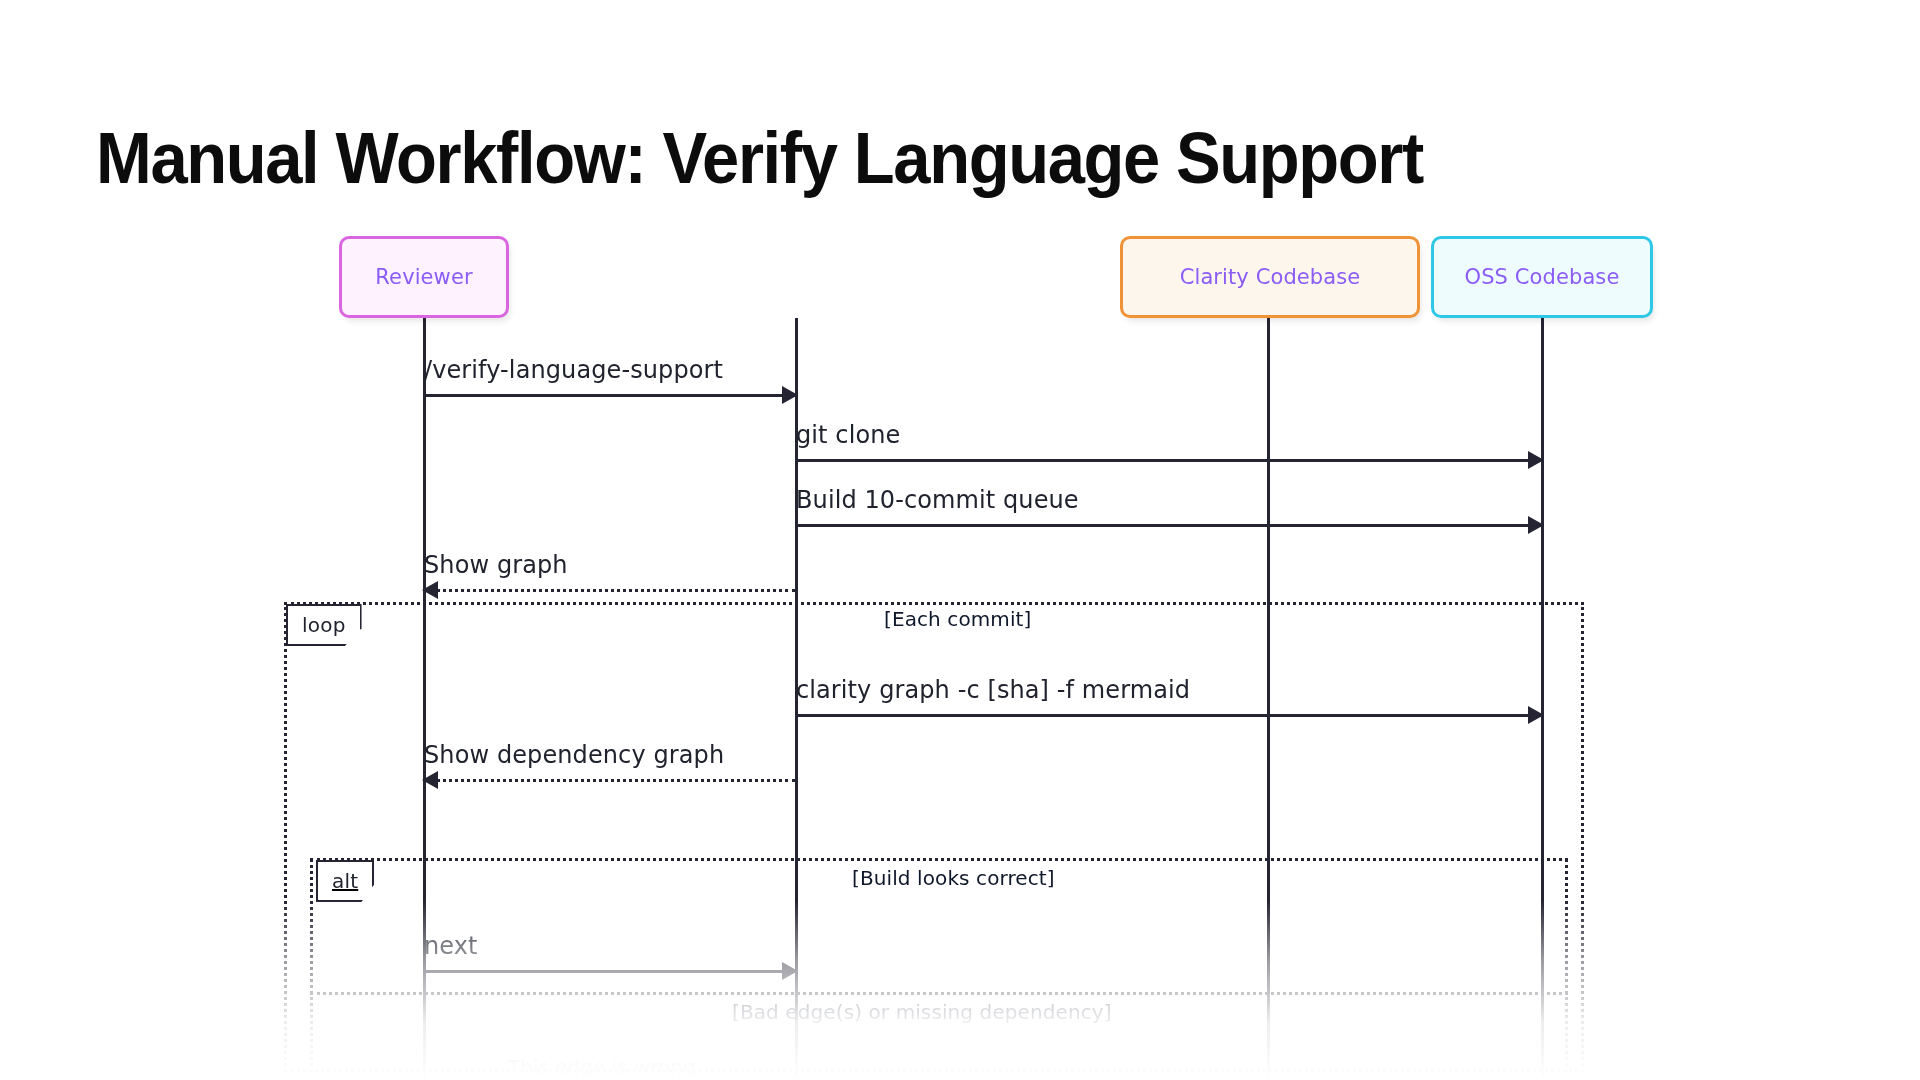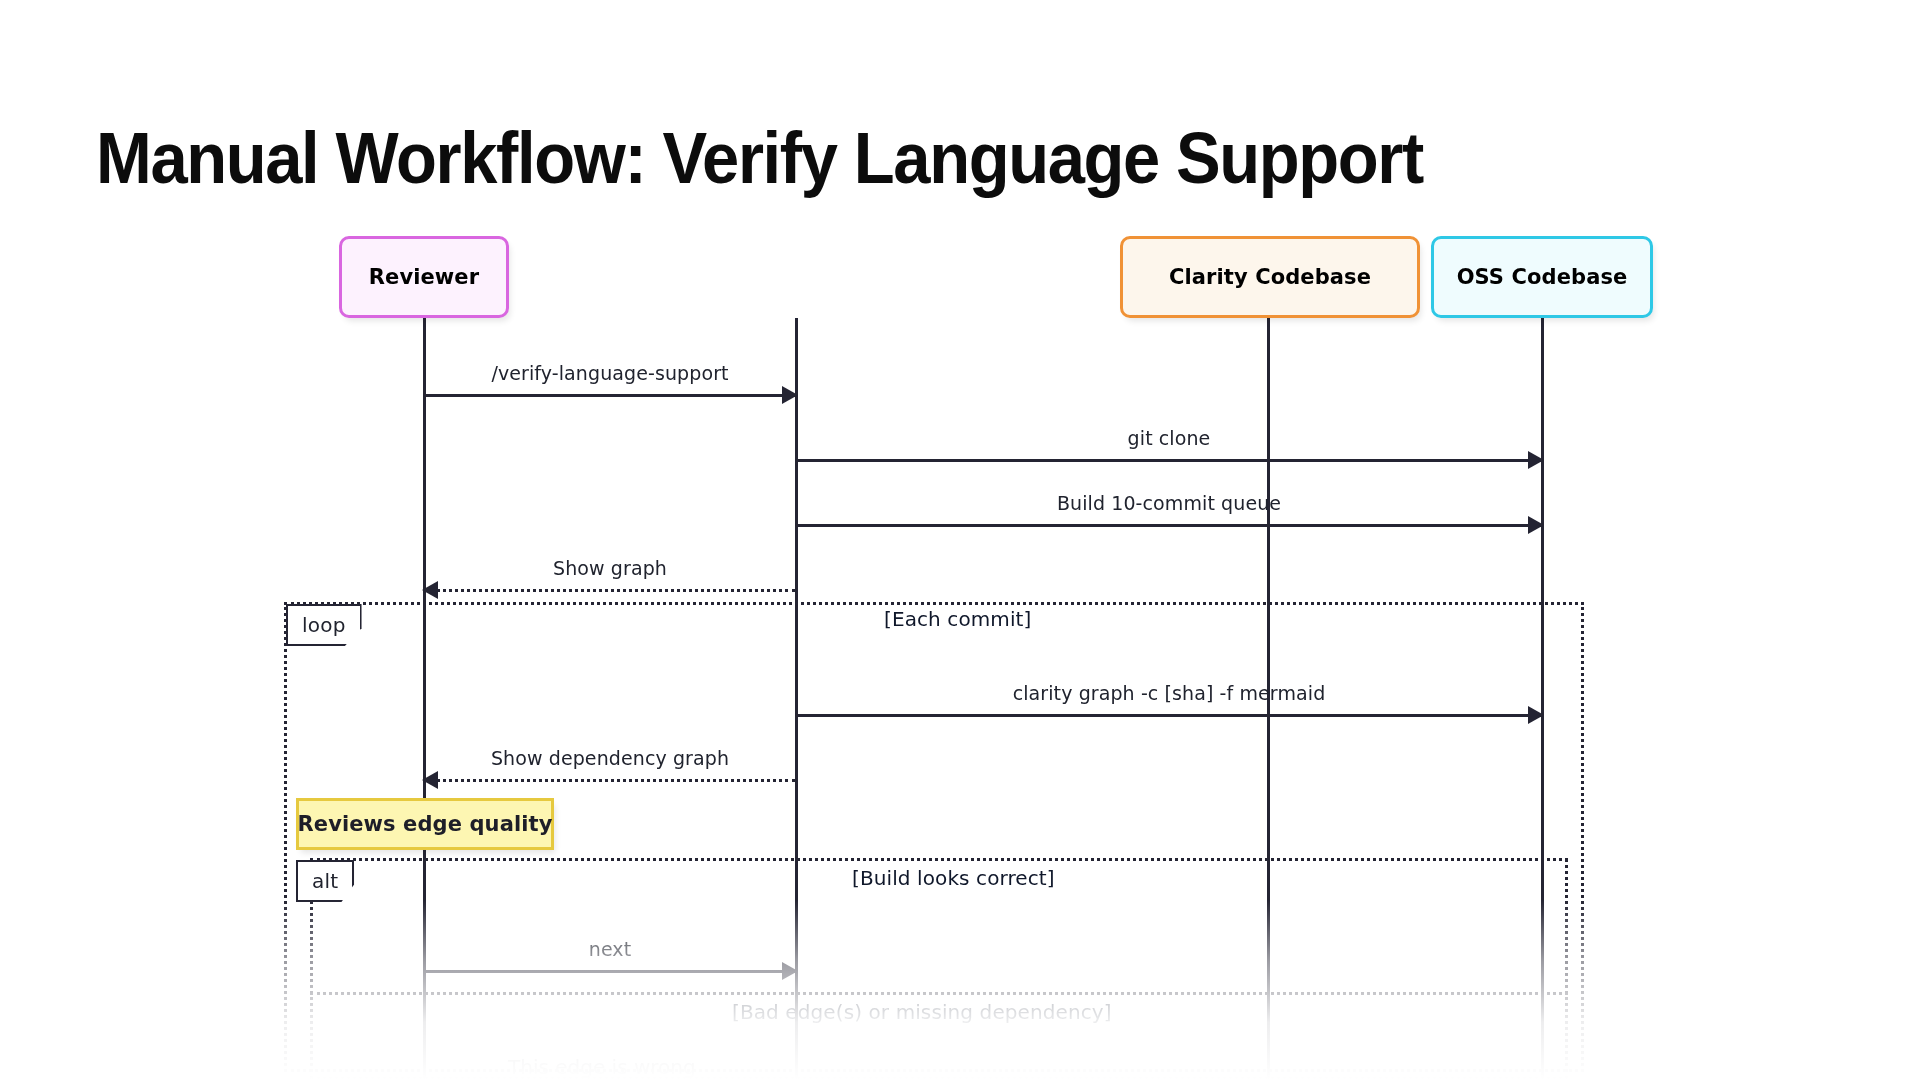--- a/index.html
+++ b/index.html
@@ -54,22 +54,22 @@
     border-style: solid;
     box-sizing: border-box;
     display: flex;
     align-items: center;
     justify-content: center;
     box-shadow: 3px 5px 6px -2px rgba(0,0,0,0.10);
   }
   .participant-label {
     font-family: "DejaVu Sans", "Liberation Sans", sans-serif;
     font-size: 21px;
-    font-weight: 700;
-    color: #000000;
+    font-weight: 400;
+    color: #8b5cf6;
     white-space: nowrap;
     letter-spacing: 0.1px;
   }
 
   
   .lifeline {
     position: absolute;
     width: 3px;
     background: #242433;
   }
@@ -103,23 +103,23 @@
     border-left: 16px solid #242433;
   }
   .msg-head.left {
     left: -2px;
     border-right: 16px solid #242433;
   }
   .msg-label {
     position: absolute;
     bottom: 10px;
     width: 100%;
-    text-align: center;
-    font-family: "DejaVu Sans", "Liberation Sans", sans-serif;
-    font-size: 19px;
+    text-align: left;
+    font-family: "DejaVu Sans", "Liberation Sans", sans-serif;
+    font-size: 24px;
     color: #20232e;
     white-space: nowrap;
     letter-spacing: 0.1px;
   }
 
   
   .fragment {
     position: absolute;
     border: 3px dotted #242433;
     box-sizing: border-box;
@@ -208,21 +208,21 @@
 
   <h1 class="page-title">Manual Workflow: Verify Language Support</h1>
 
   <div id="diagram-layer">
       <div class="fragment" style="left: 284px; top: 602px; width: 1300px; height: 470px;"></div>
       <div class="fragment-tag" style="left: 286px; top: 604px;">
         <span>loop</span>
       </div>
       <div class="fragment-cond" style="left: 884px; top: 607px;">[Each commit]</div>
       <div class="fragment" style="left: 310px; top: 858px; width: 1258px; height: 222px;"></div>
-      <div class="fragment-tag" style="left: 296px; top: 860px;">
+      <div class="fragment-tag" style="left: 316px; top: 860px; text-decoration: underline;">
         <span>alt</span>
       </div>
       <div class="fragment-cond" style="left: 852px; top: 866px;">[Build looks correct]</div>
       <div class="fragment-divider" style="left: 310px; top: 992px; width: 1258px;"></div>
       <div class="fragment-cond" style="left: 732px; top: 1000px;">[Bad edge(s) or missing dependency]</div>
       <div class="lifeline" style="left: 423px; top: 318px; height: 762px;"></div>
       <div class="lifeline" style="left: 795px; top: 318px; height: 762px;"></div>
       <div class="lifeline" style="left: 1267px; top: 318px; height: 762px;"></div>
       <div class="lifeline" style="left: 1541px; top: 318px; height: 762px;"></div>
       <div class="participant" style="left: 339px; top: 236px; width: 170px; border-color: rgb(217, 102, 224); background: rgb(253, 242, 254);">
@@ -262,21 +262,18 @@
       <div class="msg" style="left: 424px; top: 779px; width: 372px;">
         <div class="msg-line dotted"></div>
         <div class="msg-head left"></div>
         <div class="msg-label">Show dependency graph</div>
       </div>
       <div class="msg" style="left: 424px; top: 970px; width: 372px;">
         <div class="msg-line"></div>
         <div class="msg-head right"></div>
         <div class="msg-label">next</div>
       </div>
-      <div class="note" style="left: 296px; top: 798px; width: 258px; height: 52px;">
-        <span>Reviews edge quality</span>
-      </div>
       <div class="faded-text" style="left: 508px; top: 1055px;">This edge is wrong</div>
     </div>
 
   <div id="bottom-fade"></div>
 
 </div>
 
 </body></html>

